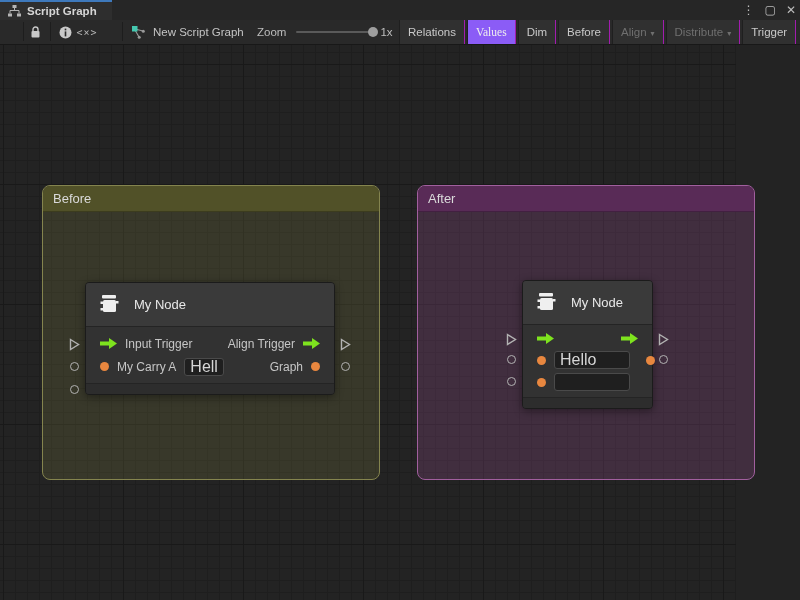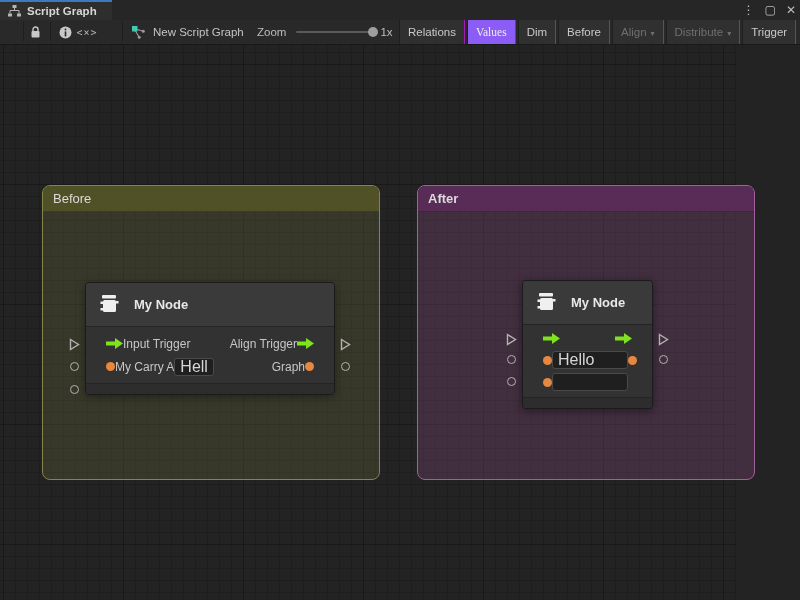--- a/index.html
+++ b/index.html
@@ -59,38 +59,38 @@
   
   .group { position:absolute; width:338px; height:295px; border-radius:8px; }
   .group.before { left:42px; top:140px; border:1px solid #84844e;
                   background:rgba(110,110,60,0.28); }
   .group.after  { left:417px; top:140px; border:1px solid #a15f9e;
                   background:rgba(145,75,138,0.28); }
   .group-header { height:26px; border-radius:7px 7px 0 0; display:flex;
                   align-items:center; padding:0 10px; font-size:13px;
                   color:#dadada; }
   .group.before .group-header { background:#515128; border-bottom:1px solid rgba(0,0,0,.25); }
-  .group.after  .group-header { background:#592b57; border-bottom:1px solid rgba(0,0,0,.25);font-weight:bold; }
+  .group.after  .group-header { background:#592b57; border-bottom:1px solid rgba(0,0,0,.25); }
 
   
   .node { position:absolute; background:#323232; border:1px solid #1b1b1b;
           border-radius:4px; box-shadow:0 2px 8px rgba(0,0,0,.4); }
   .node-header { display:flex; align-items:center; gap:10px; padding:0 12px;
                  background:#3a3a3a; border-bottom:1px solid #242424;
                  border-radius:3px 3px 0 0; }
   .node.before-node { left:85px; top:237px; width:250px; }
   .node.after-node  { left:522px; top:235px; width:131px; }
   .node.before-node .node-header { height:44px; }
   .node.after-node  .node-header { height:44px; }
-  .node-title { font-size:13px; color:#e8e8e8;font-weight:bold; }
+  .node-title { font-size:13px; color:#e8e8e8; }
   .node-rows { padding:5px 0 5px 0; }
   .before-node .row { height:23px; }
   .after-node  .row { height:22px; }
   .after-node  .node-rows { padding:2px 0 4px 0; }
-  .row { display:flex; align-items:center; padding:0 20px; gap:0;
+  .row { display:flex; align-items:center; padding:0 14px; gap:8px;
          font-size:12px; color:#c6c6c6; }
   .spacer { flex:1; }
   .node-footer { height:11px; background:#2d2d2d; border-top:1px solid #242424;
                  border-radius:0 0 3px 3px; }
 
   .value-dot { width:9px; height:9px; border-radius:50%; background:#e8873f;
                flex:none; }
   .field { height:18px; background:#1f1f1f; border:1px solid #4a4a4a;
            border-radius:3px; color:#d6d6d6; font-size:16px; padding:0 5px;
            font-family:"Liberation Sans", sans-serif; }

